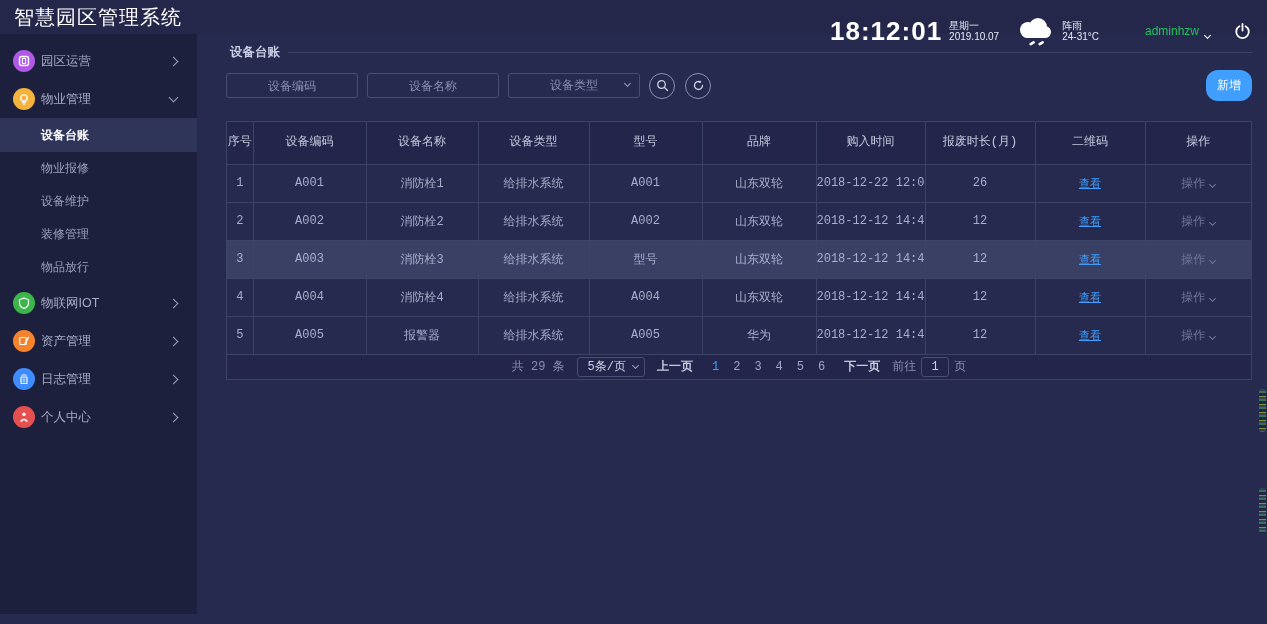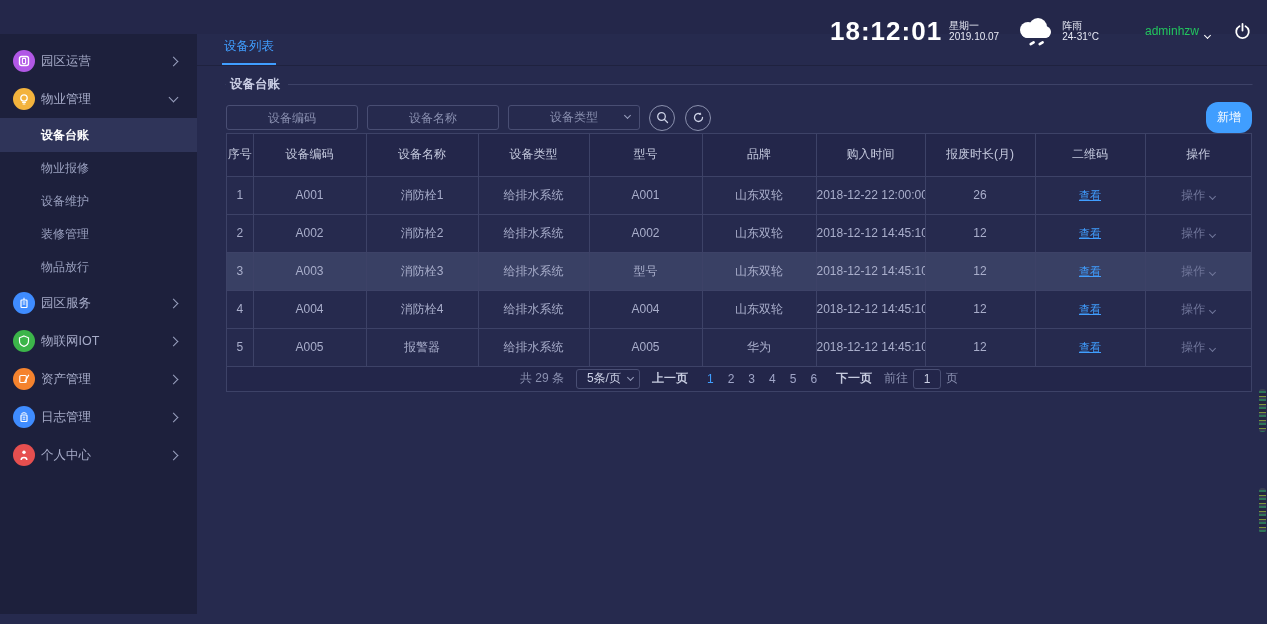--- a/index.html
+++ b/index.html
@@ -55,21 +55,21 @@
   .f-select { width:132px; height:25px; border:1px solid #494e73; border-radius:3px;
     display:flex; align-items:center; justify-content:center; color:#8a90b0; cursor:pointer;
     position:relative; margin-right:9px; }
   .f-select .chev { position:absolute; right:9px; top:10px; }
   .round-btn { width:26px; height:26px; border:1px solid #8a90ad; border-radius:50%;
     display:flex; align-items:center; justify-content:center; margin-right:10px; cursor:pointer;
     background:transparent; }
   .add-btn { margin-left:auto; width:46px; height:31px; border:none; border-radius:12px;
     background:#409eff; color:#ffffff; font-size:12px; cursor:pointer; font-family:inherit; }
   
-  .table-wrap { margin-top:0; border:1px solid #3d4267; background:#404040; }
+  .table-wrap { margin-top:20px; border:1px solid #3d4267; background:#404040;font-family:Liberation Mono, monospace; }
   table { width:100%; border-collapse:collapse; table-layout:fixed; }
   th, td { border-right:1px solid #3d4267; border-bottom:1px solid #3d4267;
     text-align:center; font-weight:normal; font-size:12px; overflow:hidden; white-space:nowrap; }
   th:last-child, td:last-child { border-right:none; }
   th { height:42px; color:#c5cade; background:#23264a; white-space:normal; line-height:15px; }
   td { height:38px; color:#a9aecb; background:#262a4e; }
   tr.hl td { background:#394064; }
   .view-link { color:#409eff; text-decoration:underline; font-size:11px; cursor:pointer; }
   .action-dd { color:#70769a; cursor:pointer; }
   .action-dd .chev { border-color:#70769a; margin-left:5px; }
@@ -90,20 +90,21 @@
   .edge-artifact { position:absolute; right:1px; width:7px; border-radius:3px; opacity:.9;
     background:repeating-linear-gradient(180deg,#3a4152 0 2px,#2f7d5a 2px 4px,#23263f 4px 7px,#86a03a 7px 8px); }
   .edge-artifact.a1 { top:389px; height:43px; }
   .edge-artifact.a2 { top:488px; height:45px; }
   svg { display:block; }
 </style>
 </head>
 <body>
 
 <div class="header">
+  <div class="app-title">智慧园区管理系统</div>
   <div class="header-right">
     <div class="clock">18:12:01</div>
     <div class="hdr-col">
       <span>星期一</span>
       <span>2019.10.07</span>
     </div>
     <div class="cloud-wrap">
       <svg width="42" height="34" viewBox="0 0 42 34" style="overflow:visible">
         <g fill="#ffffff">
           <circle cx="15" cy="14" r="8"></circle>
@@ -158,32 +159,20 @@
   </div>
 
   <div class="submenu">
     <div class="submenu-item active">设备台账</div>
     <div class="submenu-item">物业报修</div>
     <div class="submenu-item">设备维护</div>
     <div class="submenu-item">装修管理</div>
     <div class="submenu-item">物品放行</div>
   </div>
 
-  <div class="menu-group">
-    <span class="menu-ico ico-blue">
-      <svg width="12" height="12" viewBox="0 0 12 12">
-          <rect x="3" y="3" width="6" height="7.5" rx="0.8" fill="none" stroke="#fff" stroke-width="1.2"></rect>
-          <line x1="6" y1="0.8" x2="6" y2="3" stroke="#fff" stroke-width="1.1"></line>
-          <line x1="4.7" y1="5" x2="7.3" y2="5" stroke="#fff" stroke-width="1"></line>
-          <line x1="4.7" y1="7" x2="7.3" y2="7" stroke="#fff" stroke-width="1"></line>
-        </svg>
-    </span>
-    <span class="menu-label">园区服务</span>
-    <span class="chev right"></span>
-  </div>
 
   <div class="menu-group">
     <span class="menu-ico ico-green">
       <svg width="12" height="12" viewBox="0 0 12 12">
           <path d="M6 1 L10.5 2.8 V6 C10.5 8.8 8.6 10.6 6 11.3 C3.4 10.6 1.5 8.8 1.5 6 V2.8 Z" fill="none" stroke="#fff" stroke-width="1.2"></path>
         </svg>
     </span>
     <span class="menu-label">物联网IOT</span>
     <span class="chev right"></span>
   </div>
@@ -218,23 +207,20 @@
           <circle cx="6" cy="3.2" r="1.7" fill="#fff"></circle>
           <path d="M3.2 11 C3.2 7.8 8.8 7.8 8.8 11" fill="none" stroke="#fff" stroke-width="1.5"></path>
         </svg>
     </span>
     <span class="menu-label">个人中心</span>
     <span class="chev right"></span>
   </div>
 </div>
 
 <div class="main">
-  <div class="tabbar">
-    <div class="tab">设备列表</div>
-  </div>
 
   <div class="content">
     <fieldset class="panel">
       <legend>设备台账</legend>
 
       <div class="filter-row">
         <input class="f-input" type="text" placeholder="设备编码" style="">
         <input class="f-input" type="text" placeholder="设备名称" style="">
         <div class="f-select">
           <span>设备类型</span>

